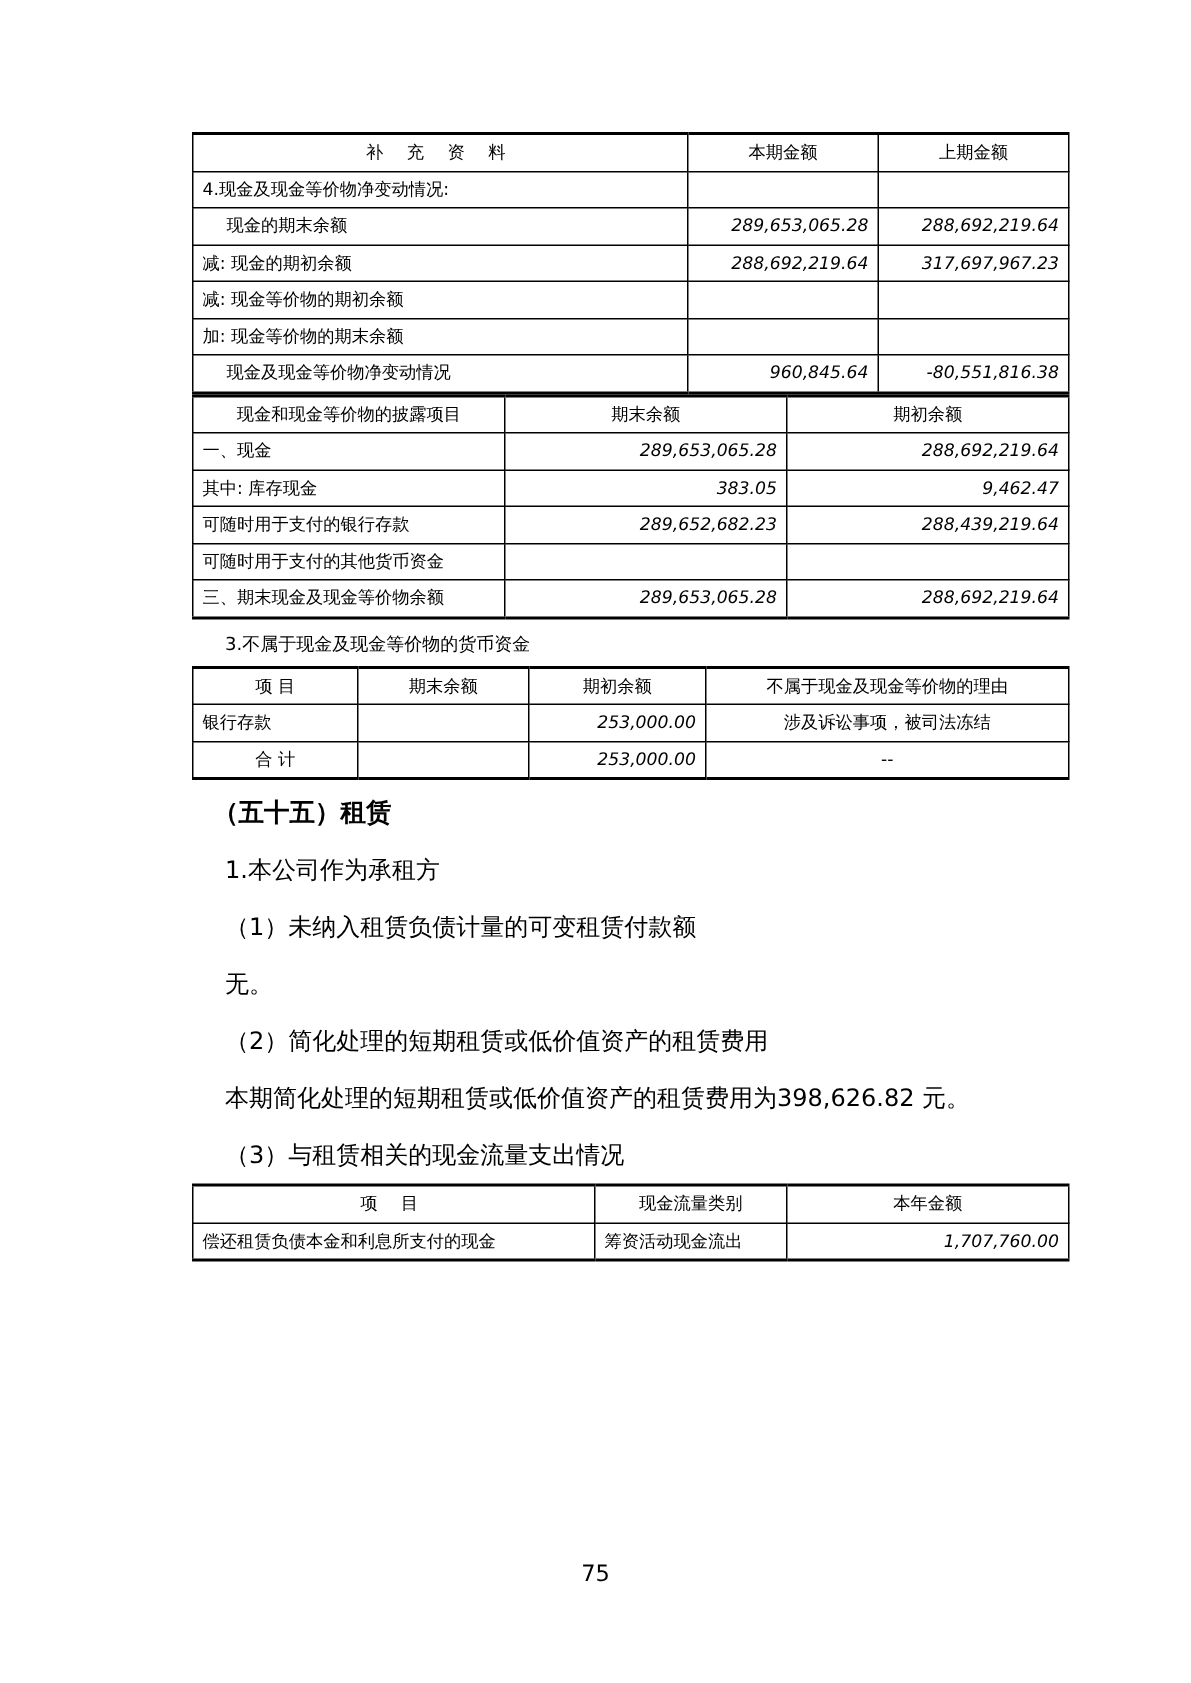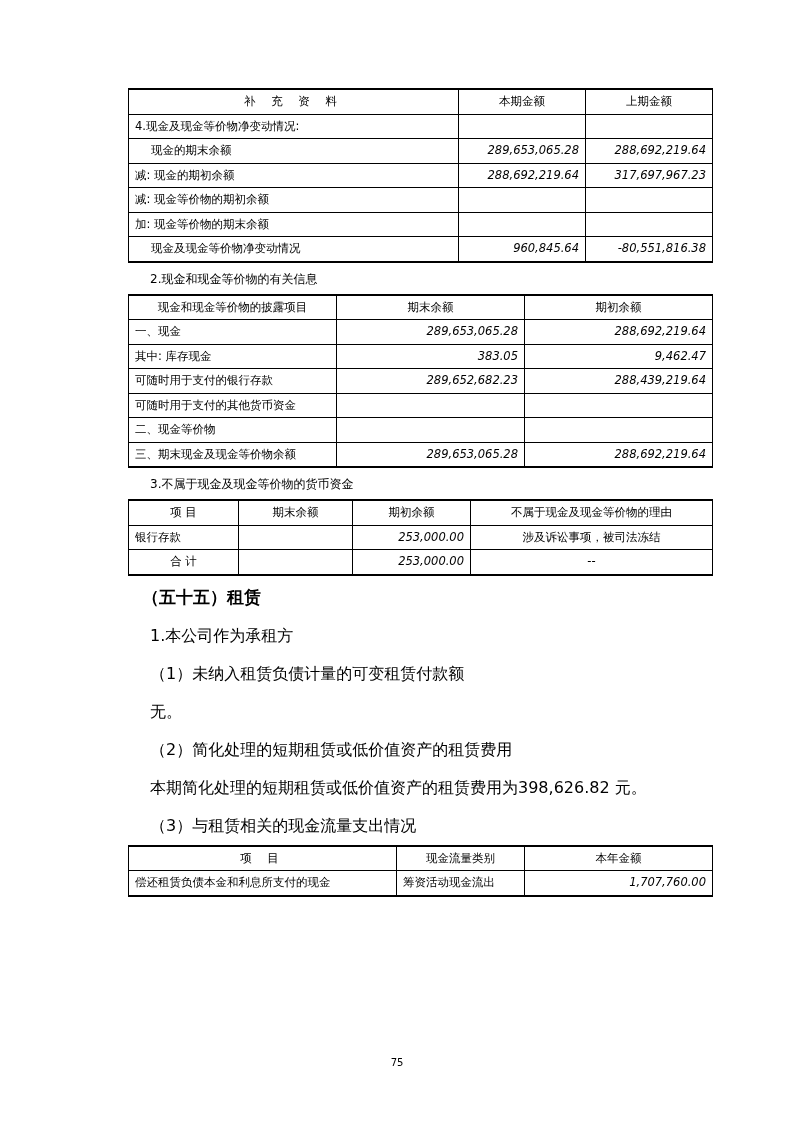--- a/index.html
+++ b/index.html
@@ -70,25 +70,25 @@
   .caption {
     font-size: 12px;
     margin: 0;
     padding: 8px 0 6px 22px;
   }
   .table-wrap {
     padding-left: 0px;
   }
   .page-number {
     position: absolute;
-    bottom: 54px;
+    bottom: 64px;
     left: 0;
     width: 794px;
     text-align: center;
-    font-size: 10px;
+    font-size: 15px;
   }
 </style>
 </head>
 <body>
 
 <div class="page">
 
   <div class="table-wrap">
     <table class="doc-table">
       <colgroup>
@@ -129,21 +129,20 @@
         </tr>
         <tr>
           <td class="l indent1 tbl-bot-thick">现金及现金等价物净变动情况</td>
           <td class="r tbl-bot-thick">960,845.64</td>
           <td class="r tbl-bot-thick">-80,551,816.38</td>
         </tr>
       </tbody>
     </table>
   </div>
 
-  <p class="caption">2.现金和现金等价物的有关信息</p>
 
   <div class="table-wrap">
     <table class="doc-table">
       <colgroup>
         <col style="width:208px">
         <col style="width:188px">
         <col style="width:188px">
       </colgroup>
       <tbody>
         <tr>
@@ -161,25 +160,20 @@
           <td class="r">383.05</td>
           <td class="r">9,462.47</td>
         </tr>
         <tr>
           <td class="l">可随时用于支付的银行存款</td>
           <td class="r">289,652,682.23</td>
           <td class="r">288,439,219.64</td>
         </tr>
         <tr>
           <td class="l">可随时用于支付的其他货币资金</td>
-          <td class="r"></td>
-          <td class="r"></td>
-        </tr>
-        <tr>
-          <td class="l">二、现金等价物</td>
           <td class="r"></td>
           <td class="r"></td>
         </tr>
         <tr>
           <td class="l tbl-bot-thick">三、期末现金及现金等价物余额</td>
           <td class="r tbl-bot-thick">289,653,065.28</td>
           <td class="r tbl-bot-thick">288,692,219.64</td>
         </tr>
       </tbody>
     </table>

